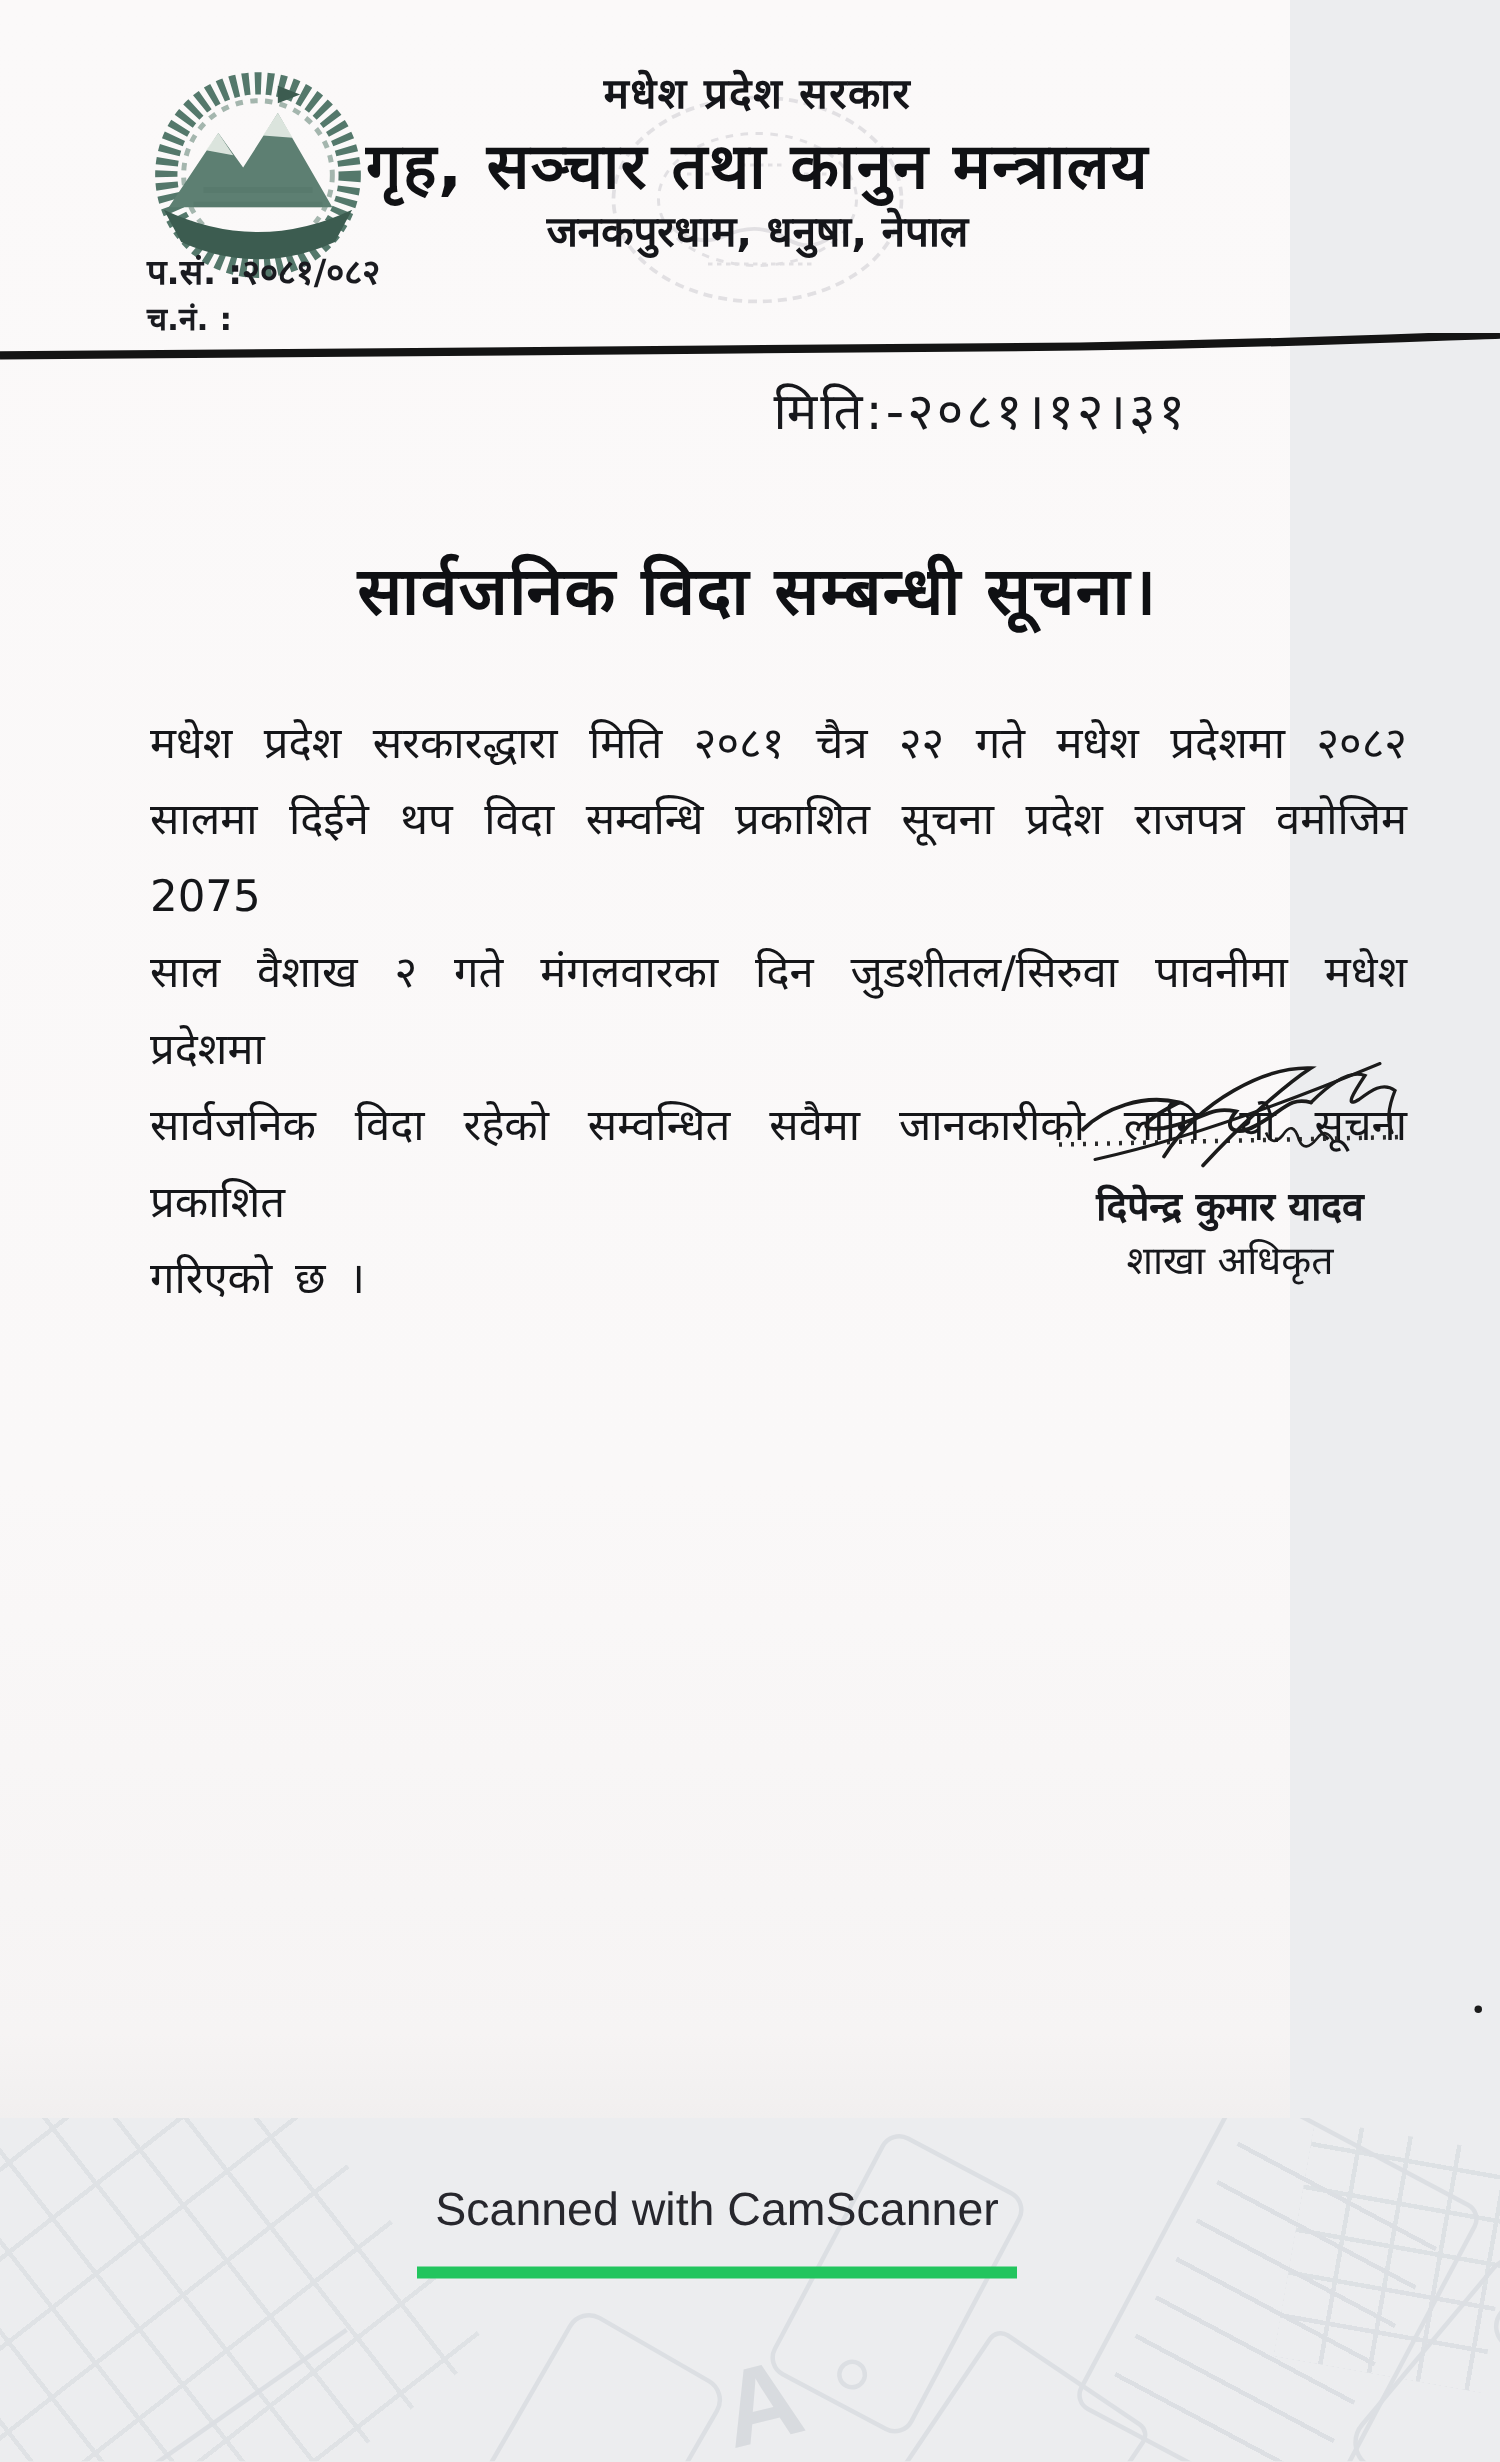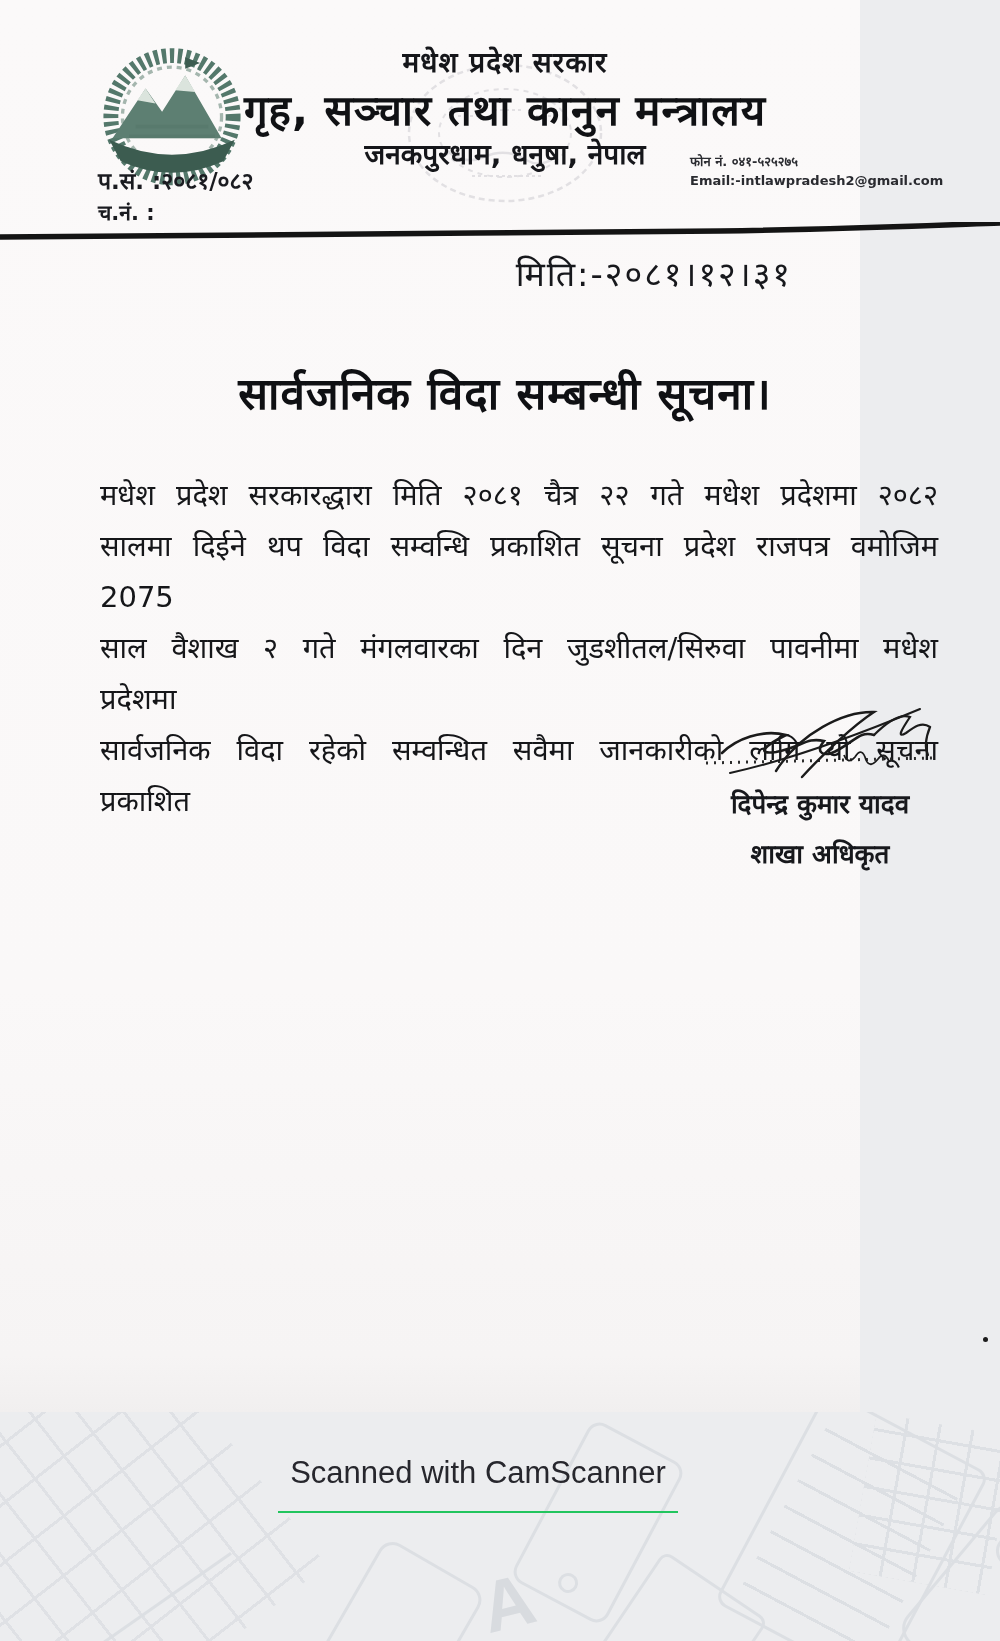--- a/index.html
+++ b/index.html
@@ -52,21 +52,21 @@
   .body-text{position:absolute;left:100px;top:470px;width:838px;}
   .body-line{
     font-size:29px;color:#151619;line-height:51px;
     text-align:justify;text-align-last:justify;word-spacing:6px;
   }
   .body-line.last{text-align:left;text-align-last:left;}
   
   .sig-block{position:absolute;left:700px;top:703px;width:240px;text-align:center;}
   .sig-scribble{display:block;margin:0 auto;}
   .sig-name{font-size:26px;font-weight:700;color:#17181c;margin-top:4px;white-space:nowrap;}
-  .sig-role{font-size:26px;font-weight:700;color:#17181c;margin-top:14px;}
+  .sig-role{font-size:26px;font-weight:400;color:#17181c;}
   .dot-artifact{
     position:absolute;left:983px;top:1337px;width:5px;height:5px;
     background:#1c1c1c;border-radius:50%;
   }
   
   .footer{
     position:absolute;left:0;top:1412px;width:1000px;height:229px;
     background:#ecedef;overflow:hidden;
   }
   .doodle{position:absolute;border:3px solid #dcdfe3;background:transparent;}
@@ -107,21 +107,21 @@
   }
   .doodle-line{left:40px;top:200px;width:210px;height:0;border:none;border-top:3px solid #dcdfe3;transform:rotate(-35deg);}
   .scan-wrap{
     position:absolute;left:0;top:1455px;width:956px;text-align:center;
   }
   .scan-label{
     display:inline-block;
     font-family:"Liberation Sans","DejaVu Sans",sans-serif;
     font-size:31px;color:#27272d;
     padding:0 12px 20px 12px;
-    border-bottom:2px solid #22c55e;
+    border-bottom:8px solid #22c55e;
   }
 </style>
 </head>
 <body>
 
 <div class="paper">
 
   <svg class="emblem" viewBox="0 0 100 92">
     <circle cx="50" cy="44" r="37" fill="none" stroke="#54786b" stroke-width="9" stroke-dasharray="2.6 2.2"></circle>
     <circle cx="50" cy="44" r="30" fill="none" stroke="#6b897c" stroke-width="2" stroke-dasharray="3 3" opacity=".6"></circle>
@@ -137,41 +137,38 @@
     <ellipse cx="107" cy="75" rx="96" ry="68" fill="none" stroke="#8b8c97" stroke-width="2.5" stroke-dasharray="6 4"></ellipse>
     <ellipse cx="107" cy="75" rx="66" ry="44" fill="none" stroke="#8b8c97" stroke-width="2" stroke-dasharray="5 5"></ellipse>
     <path d="M48 92 q18 16 38 7 q22 -10 42 3 q14 8 28 -2" fill="none" stroke="#8b8c97" stroke-width="2.5"></path>
     <path d="M60 58 h24 M96 52 h30 M138 58 h22 M74 118 h70" stroke="#8b8c97" stroke-width="2" stroke-dasharray="3 3"></path>
   </svg>
 
   <div class="gov-line">मधेश प्रदेश सरकार</div>
   <div class="ministry-line">गृह,  सञ्चार तथा कानुन मन्त्रालय</div>
   <div class="address-line">जनकपुरधाम, धनुषा, नेपाल</div>
 
-  <div class="contact">
-    <div>फोन नं. ०४१-५२५२७५</div>
-    <div>Email:-intlawpradesh2@gmail.com</div>
-  </div>
 
   <div class="refno">प.सं. :२०८१/०८२</div>
   <div class="dispatchno">च.नं. :</div>
 
   <svg class="rule" viewBox="0 0 1000 20" preserveAspectRatio="none">
     <path d="M0 15 C 220 11.5, 480 12, 720 9 C 850 7, 930 3.5, 1000 1" fill="none" stroke="#141414" stroke-width="5.5"></path>
   </svg>
 
   <div class="date-line">मिति:-२०८१।१२।३१</div>
 
   <div class="doc-title">सार्वजनिक विदा सम्बन्धी सूचना।</div>
 
   <div class="body-text">
     <div class="body-line">मधेश प्रदेश सरकारद्धारा मिति २०८१ चैत्र २२ गते मधेश प्रदेशमा २०८२</div>
     <div class="body-line">सालमा दिईने थप विदा सम्वन्धि प्रकाशित सूचना प्रदेश राजपत्र वमोजिम 2075</div>
     <div class="body-line">साल वैशाख २ गते मंगलवारका दिन जुडशीतल/सिरुवा पावनीमा मधेश प्रदेशमा</div>
     <div class="body-line">सार्वजनिक विदा रहेको सम्वन्धित सवैमा जानकारीको लागि यो सूचना प्रकाशित</div>
+    <div class="body-line last">गरिएको छ ।</div>
   </div>
 
   <div class="sig-block">
     <svg class="sig-scribble" width="236" height="78" viewBox="0 0 236 78">
       <line x1="4" y1="60" x2="232" y2="55" stroke="#2b2b2b" stroke-width="3" stroke-dasharray="2 6"></line>
       <path d="M20 50 C34 36 60 26 84 32 C64 42 52 52 74 49 C100 44 104 34 122 38 C112 50 122 55 136 47 C154 37 158 28 172 32" fill="none" stroke="#1b1b1b" stroke-width="2.6" stroke-linecap="round"></path>
       <path d="M74 68 C98 30 142 8 172 9 C152 22 122 50 100 74" fill="none" stroke="#1b1b1b" stroke-width="2.4" stroke-linecap="round"></path>
       <path d="M28 70 C92 56 170 26 218 6" fill="none" stroke="#1b1b1b" stroke-width="2" stroke-linecap="round"></path>
       <path d="M172 32 C184 20 198 10 208 14 C200 26 194 36 204 30 C212 24 220 18 228 24 C224 34 222 44 226 52" fill="none" stroke="#1b1b1b" stroke-width="2.2" stroke-linecap="round"></path>
       <path d="M142 52 q4 10 11 2 q7 -11 11 3 q4 9 12 -1 q6 -8 11 2" fill="none" stroke="#1b1b1b" stroke-width="1.8"></path>

